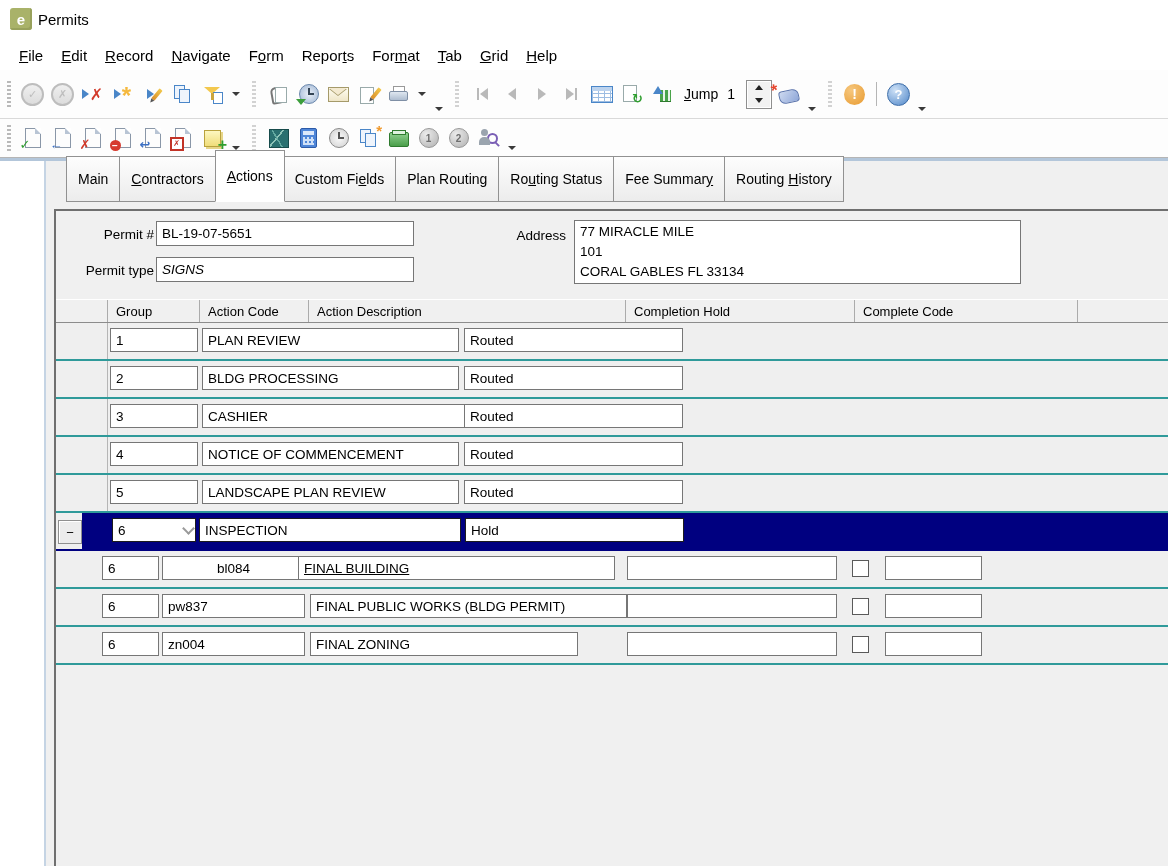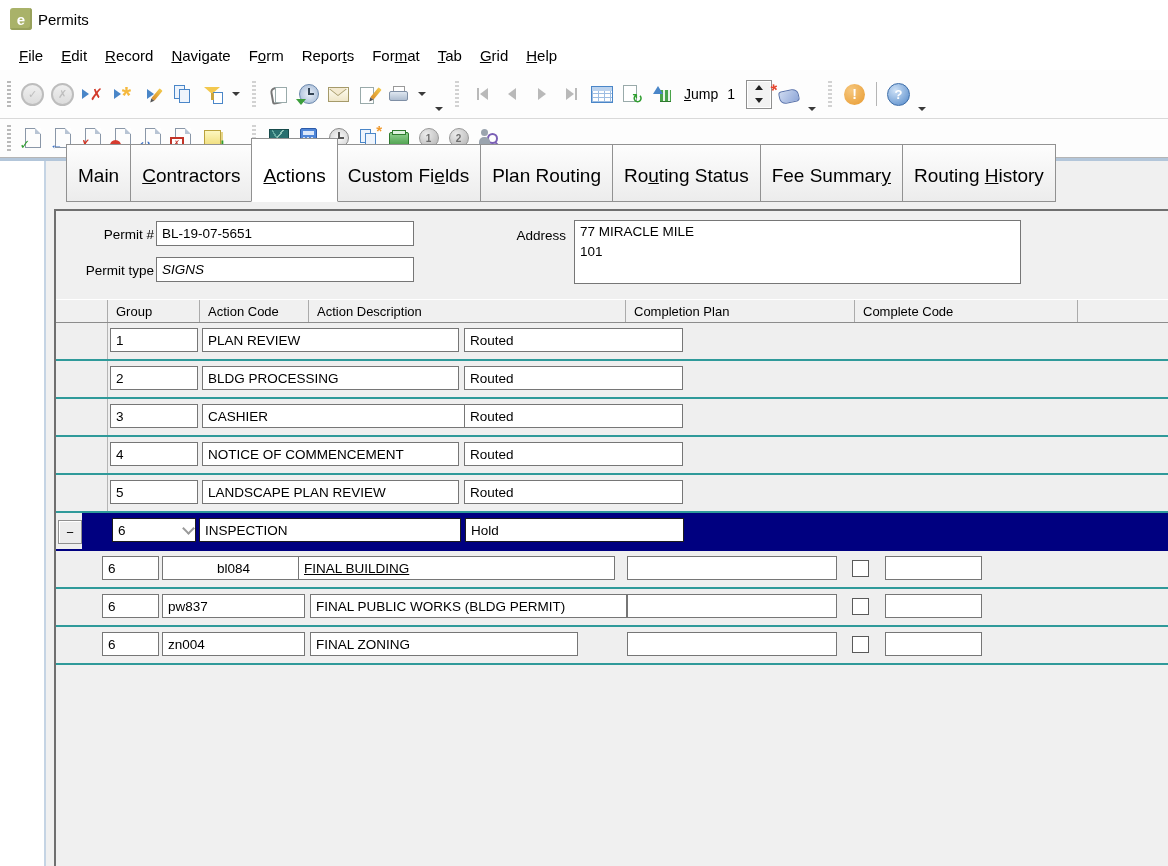--- a/index.html
+++ b/index.html
@@ -115,22 +115,22 @@
   .globe{width:18px;height:18px;border-radius:50%;background:radial-gradient(circle at 35% 30%,#ececec,#b0b0b0);
          border:1px solid #989898;color:#6d6d6d;font-size:10px;font-weight:bold;display:flex;align-items:center;justify-content:center;}
   .psearch{position:relative;width:21px;height:20px;}
   .psearch::before{content:"";position:absolute;left:3px;top:1px;width:7px;height:7px;border-radius:50%;background:#9aa4ae;}
   .psearch::after{content:"";position:absolute;left:1px;top:9px;width:11px;height:8px;border-radius:5px 5px 0 0;background:#9aa4ae;}
   .psearch i{position:absolute;right:1px;bottom:4px;width:7px;height:7px;border:2px solid #7a5fb5;border-radius:50%;}
   .psearch i::after{content:"";position:absolute;right:-4px;bottom:-3px;width:6px;height:2px;background:#7a5fb5;transform:rotate(45deg);}
   
   #panel{position:absolute;left:44px;top:161px;right:0;bottom:0;background:#f0f0f0;border-left:2px solid #c5d4e4;}
   #tabstrip{position:absolute;left:20px;top:7px;height:34px;display:flex;align-items:flex-end;}
-  .tab{height:28px;padding:14px 11px;display:flex;align-items:flex-end;background:linear-gradient(#fdfdfd,#ececec);
-       border:1px solid #919191;border-left-width:0;font-size:19px;cursor:default;}
+  .tab{height:28px;padding:8px 11px;display:flex;align-items:center;background:linear-gradient(#fdfdfd,#ececec);
+       border:1px solid #919191;border-left-width:0;font-size:14px;cursor:default;}
   .tab:first-child{border-left-width:1px;}
   .tab.active{height:34px;background:#fff;border-left-width:1px;border-bottom:1px solid #fff;position:relative;z-index:2;margin:0 -1px;}
   
   #frame{position:absolute;left:8px;top:48px;right:-4px;bottom:-4px;border:2px solid #6f6f6f;background:#f0f0f0;}
   .flabel{position:absolute;font-size:13.5px;}
   .tbox{position:absolute;background:#fff;border:1px solid #767676;font-size:13.5px;line-height:23px;padding:0 5px;
         white-space:nowrap;overflow:hidden;}
   #addrbox{line-height:20px;padding-top:1px;}
   
   #ghead{position:absolute;left:0;right:0;top:88px;height:22px;background:#f0f0f0;border-top:1px solid #fff;
@@ -382,28 +382,29 @@
     <div id="frame">
 
       <div class="flabel" style="left:18px;top:16px;width:80px;text-align:right;">Permit #</div>
       <div class="tbox" style="left:100px;top:10px;width:246px;height:23px;">BL-19-07-5651</div>
       <div class="flabel" style="left:10px;top:52px;width:88px;text-align:right;">Permit type</div>
       <div class="tbox" style="left:100px;top:46px;width:246px;height:23px;font-style:italic;">SIGNS</div>
       <div class="flabel" style="left:448px;top:17px;width:62px;text-align:right;">Address</div>
       <div class="tbox" id="addrbox" style="left:518px;top:9px;width:435px;height:61px;">
         <div>77 MIRACLE MILE</div>
         <div>101</div>
+        <div>CORAL GABLES  FL 33134</div>
       </div>
 
       <div id="ghead">
         <div class="hc first" style="width:51px;"></div>
         <div class="hc" style="width:92px;">Group</div>
         <div class="hc" style="width:109px;">Action Code</div>
         <div class="hc" style="width:317px;">Action Description</div>
-        <div class="hc" style="width:229px;">Completion Plan</div>
+        <div class="hc" style="width:229px;">Completion Hold</div>
         <div class="hc" style="width:223px;">Complete Code</div>
         <div class="hc" style="flex:1;"></div>
       </div>
 
       <div class="grow" style="top:112px;">
         <span class="indline"></span>
         <div class="cell" style="left:54px;width:88px;">1</div>
         <div class="cell" style="left:146px;width:257px;">PLAN REVIEW</div>
         <div class="cell" style="left:408px;width:219px;">Routed</div>
       </div>

